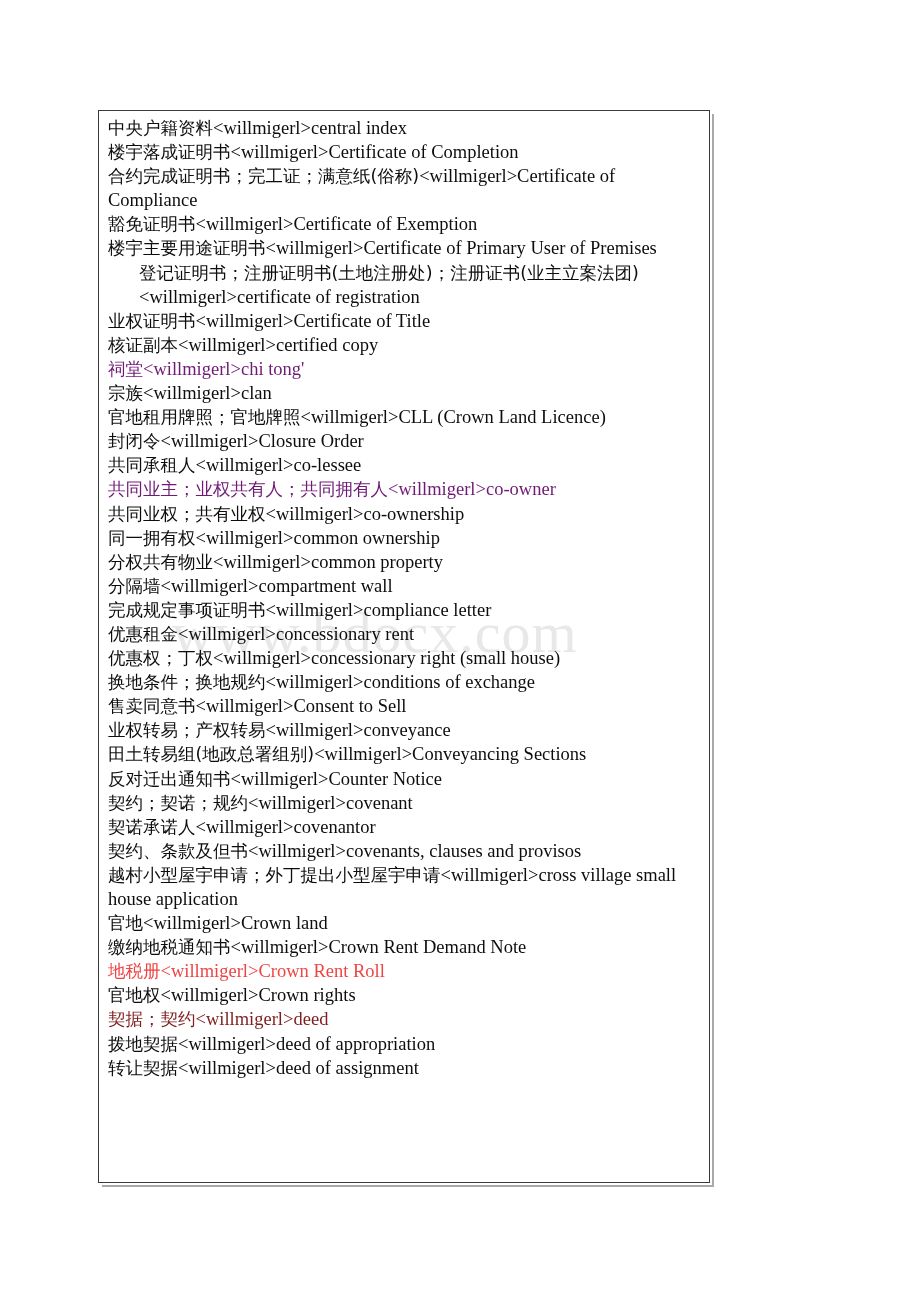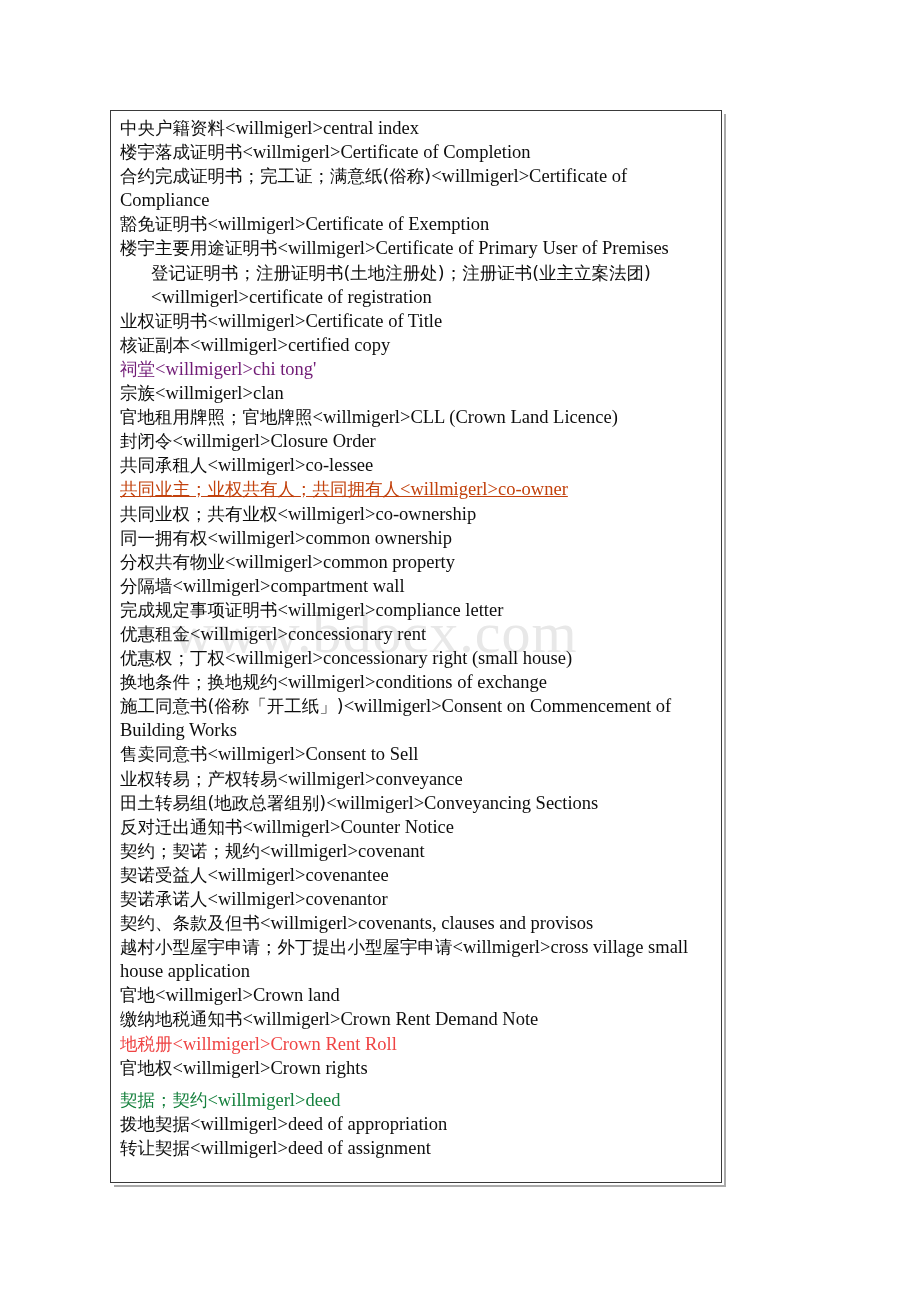--- a/index.html
+++ b/index.html
@@ -37,21 +37,21 @@
     letter-spacing: 1px;
     white-space: nowrap;
     user-select: none;
     pointer-events: none;
     z-index: 1;
   }
 
   
   #glossary-frame {
     position: absolute;
-    left: 110px;
+    left: 98px;
     top: 110px;
     width: 612px;
     height: 1073px;
     box-sizing: border-box;
     border: 1px solid #3a3a3a;
     background: transparent;
     z-index: 2;
   }
   
   #glossary-frame::after {
@@ -108,42 +108,40 @@
         <div class="entry-line" style="color: rgb(13, 13, 13);"><span class="cn">豁免证明书</span><span>&lt;willmigerl&gt;</span><span>Certificate of Exemption</span></div>
         <div class="entry-line" style="color: rgb(13, 13, 13);"><span class="cn">楼宇主要用途证明书</span><span>&lt;willmigerl&gt;</span><span>Certificate of Primary User of Premises</span></div>
         <div class="entry-line" style="color: rgb(13, 13, 13); margin-left: 31px;"><span class="cn">登记证明书；注册证明书(土地注册处)；注册证书(业主立案法团)</span><span>&lt;willmigerl&gt;</span><span>certificate of registration</span></div>
         <div class="entry-line" style="color: rgb(13, 13, 13);"><span class="cn">业权证明书</span><span>&lt;willmigerl&gt;</span><span>Certificate of Title</span></div>
         <div class="entry-line" style="color: rgb(13, 13, 13);"><span class="cn">核证副本</span><span>&lt;willmigerl&gt;</span><span>certified copy</span></div>
         <div class="entry-line" style="color: #701a75;"><span class="cn">祠堂</span><span>&lt;willmigerl&gt;</span><span>chi tong'</span></div>
         <div class="entry-line" style="color: rgb(13, 13, 13);"><span class="cn">宗族</span><span>&lt;willmigerl&gt;</span><span>clan</span></div>
         <div class="entry-line" style="color: rgb(13, 13, 13);"><span class="cn">官地租用牌照；官地牌照</span><span>&lt;willmigerl&gt;</span><span>CLL (Crown Land Licence)</span></div>
         <div class="entry-line" style="color: rgb(13, 13, 13);"><span class="cn">封闭令</span><span>&lt;willmigerl&gt;</span><span>Closure Order</span></div>
         <div class="entry-line" style="color: rgb(13, 13, 13);"><span class="cn">共同承租人</span><span>&lt;willmigerl&gt;</span><span>co-lessee</span></div>
-        <div class="entry-line" style="color: #c2410c; text-decoration: underline;"><span class="cn">共同业主；业权共有人；共同拥有人</span><span>&lt;willmigerl&gt;</span><span>co-owner</span></div>
+        <div class="entry-line" style="color: #701a75;"><span class="cn">共同业主；业权共有人；共同拥有人</span><span>&lt;willmigerl&gt;</span><span>co-owner</span></div>
         <div class="entry-line" style="color: rgb(13, 13, 13);"><span class="cn">共同业权；共有业权</span><span>&lt;willmigerl&gt;</span><span>co-ownership</span></div>
         <div class="entry-line" style="color: rgb(13, 13, 13);"><span class="cn">同一拥有权</span><span>&lt;willmigerl&gt;</span><span>common ownership</span></div>
         <div class="entry-line" style="color: rgb(13, 13, 13);"><span class="cn">分权共有物业</span><span>&lt;willmigerl&gt;</span><span>common property</span></div>
         <div class="entry-line" style="color: rgb(13, 13, 13);"><span class="cn">分隔墙</span><span>&lt;willmigerl&gt;</span><span>compartment wall</span></div>
         <div class="entry-line" style="color: rgb(13, 13, 13);"><span class="cn">完成规定事项证明书</span><span>&lt;willmigerl&gt;</span><span>compliance letter</span></div>
         <div class="entry-line" style="color: rgb(13, 13, 13);"><span class="cn">优惠租金</span><span>&lt;willmigerl&gt;</span><span>concessionary rent</span></div>
         <div class="entry-line" style="color: rgb(13, 13, 13);"><span class="cn">优惠权；丁权</span><span>&lt;willmigerl&gt;</span><span>concessionary right (small house)</span></div>
         <div class="entry-line" style="color: rgb(13, 13, 13);"><span class="cn">换地条件；换地规约</span><span>&lt;willmigerl&gt;</span><span>conditions of exchange</span></div>
-        <div class="entry-line" style="color: rgb(13, 13, 13);"><span class="cn">施工同意书(俗称「开工纸」)</span><span>&lt;willmigerl&gt;</span><span>Consent on Commencement of Building Works</span></div>
         <div class="entry-line" style="color: rgb(13, 13, 13);"><span class="cn">售卖同意书</span><span>&lt;willmigerl&gt;</span><span>Consent to Sell</span></div>
         <div class="entry-line" style="color: rgb(13, 13, 13);"><span class="cn">业权转易；产权转易</span><span>&lt;willmigerl&gt;</span><span>conveyance</span></div>
         <div class="entry-line" style="color: rgb(13, 13, 13);"><span class="cn">田土转易组(地政总署组别)</span><span>&lt;willmigerl&gt;</span><span>Conveyancing Sections</span></div>
         <div class="entry-line" style="color: rgb(13, 13, 13);"><span class="cn">反对迁出通知书</span><span>&lt;willmigerl&gt;</span><span>Counter Notice</span></div>
         <div class="entry-line" style="color: rgb(13, 13, 13);"><span class="cn">契约；契诺；规约</span><span>&lt;willmigerl&gt;</span><span>covenant</span></div>
-        <div class="entry-line" style="color: rgb(13, 13, 13);"><span class="cn">契诺受益人</span><span>&lt;willmigerl&gt;</span><span>covenantee</span></div>
         <div class="entry-line" style="color: rgb(13, 13, 13);"><span class="cn">契诺承诺人</span><span>&lt;willmigerl&gt;</span><span>covenantor</span></div>
         <div class="entry-line" style="color: rgb(13, 13, 13);"><span class="cn">契约、条款及但书</span><span>&lt;willmigerl&gt;</span><span>covenants, clauses and provisos</span></div>
         <div class="entry-line" style="color: rgb(13, 13, 13);"><span class="cn">越村小型屋宇申请；外丁提出小型屋宇申请</span><span>&lt;willmigerl&gt;</span><span>cross village small house application</span></div>
         <div class="entry-line" style="color: rgb(13, 13, 13);"><span class="cn">官地</span><span>&lt;willmigerl&gt;</span><span>Crown land</span></div>
         <div class="entry-line" style="color: rgb(13, 13, 13);"><span class="cn">缴纳地税通知书</span><span>&lt;willmigerl&gt;</span><span>Crown Rent Demand Note</span></div>
         <div class="entry-line" style="color: #ef4444;"><span class="cn">地税册</span><span>&lt;willmigerl&gt;</span><span>Crown Rent Roll</span></div>
         <div class="entry-line" style="color: rgb(13, 13, 13);"><span class="cn">官地权</span><span>&lt;willmigerl&gt;</span><span>Crown rights</span></div>
-        <div class="entry-line" style="color: #15803d; margin-top: 8px;"><span class="cn">契据；契约</span><span>&lt;willmigerl&gt;</span><span>deed</span></div>
+        <div class="entry-line" style="color: #7f1d1d;"><span class="cn">契据；契约</span><span>&lt;willmigerl&gt;</span><span>deed</span></div>
         <div class="entry-line" style="color: rgb(13, 13, 13);"><span class="cn">拨地契据</span><span>&lt;willmigerl&gt;</span><span>deed of appropriation</span></div>
         <div class="entry-line" style="color: rgb(13, 13, 13);"><span class="cn">转让契据</span><span>&lt;willmigerl&gt;</span><span>deed of assignment</span></div>
       </div>
   </div>
 
 </div>
 
 </body></html>

